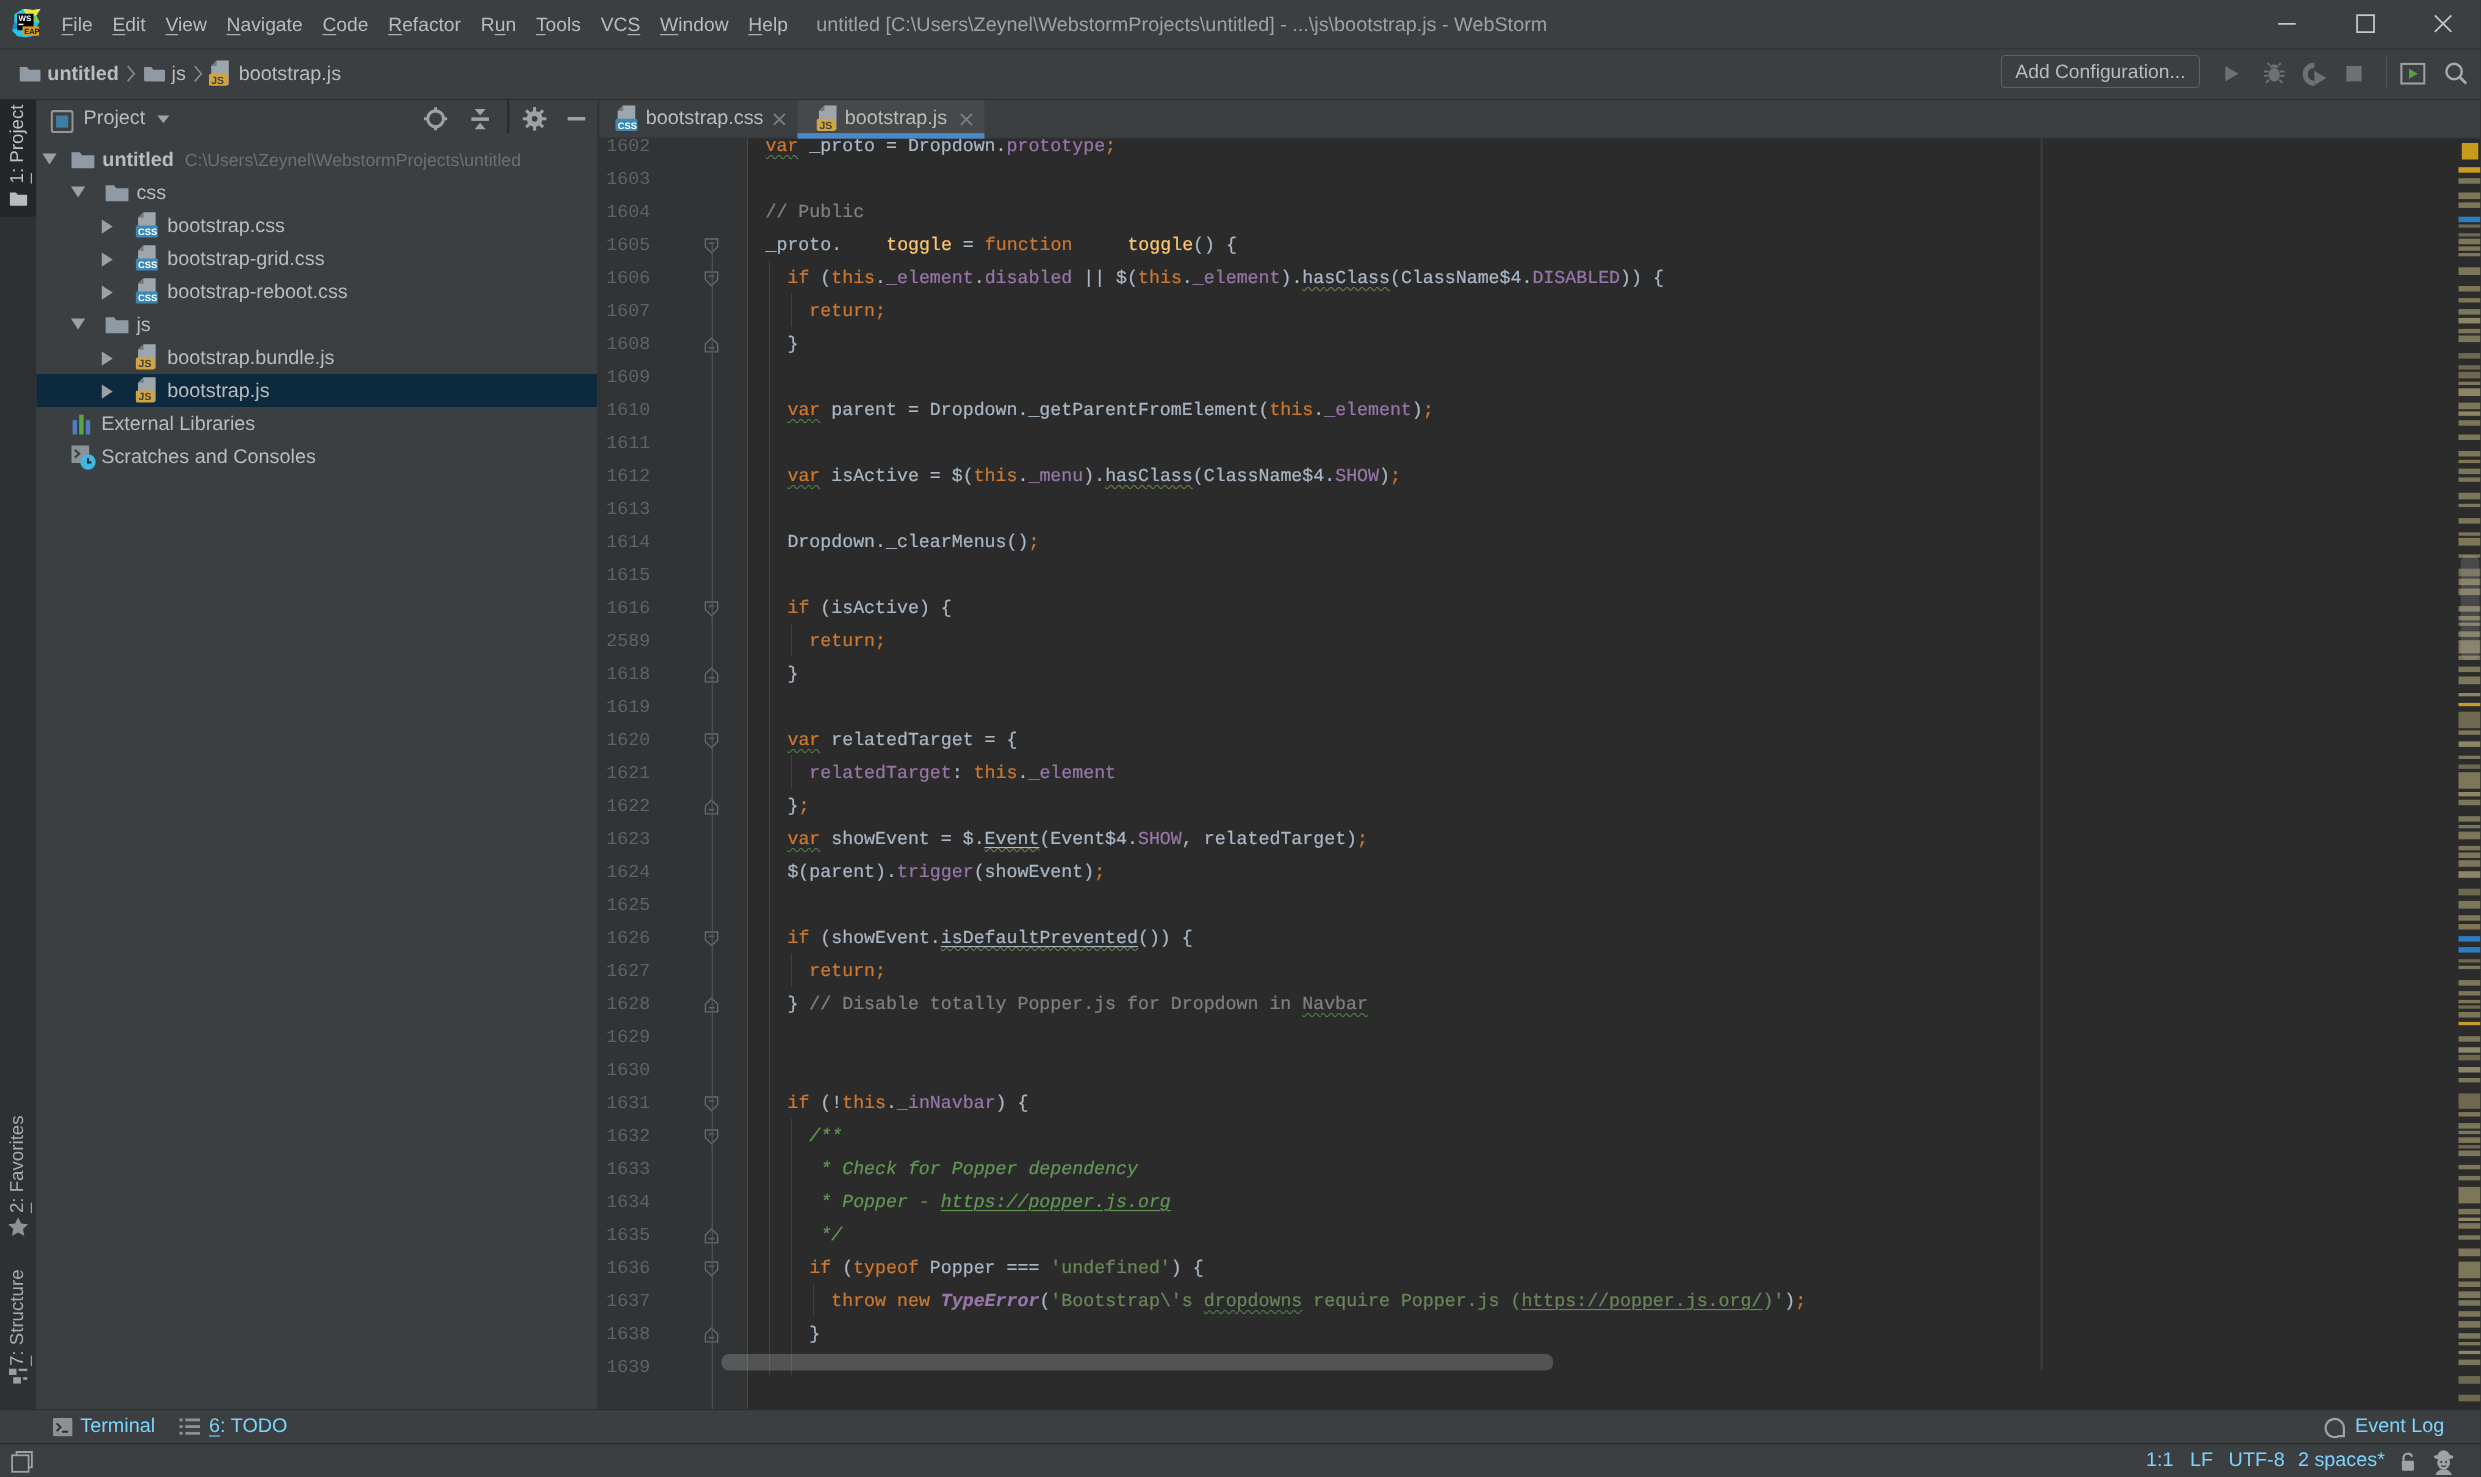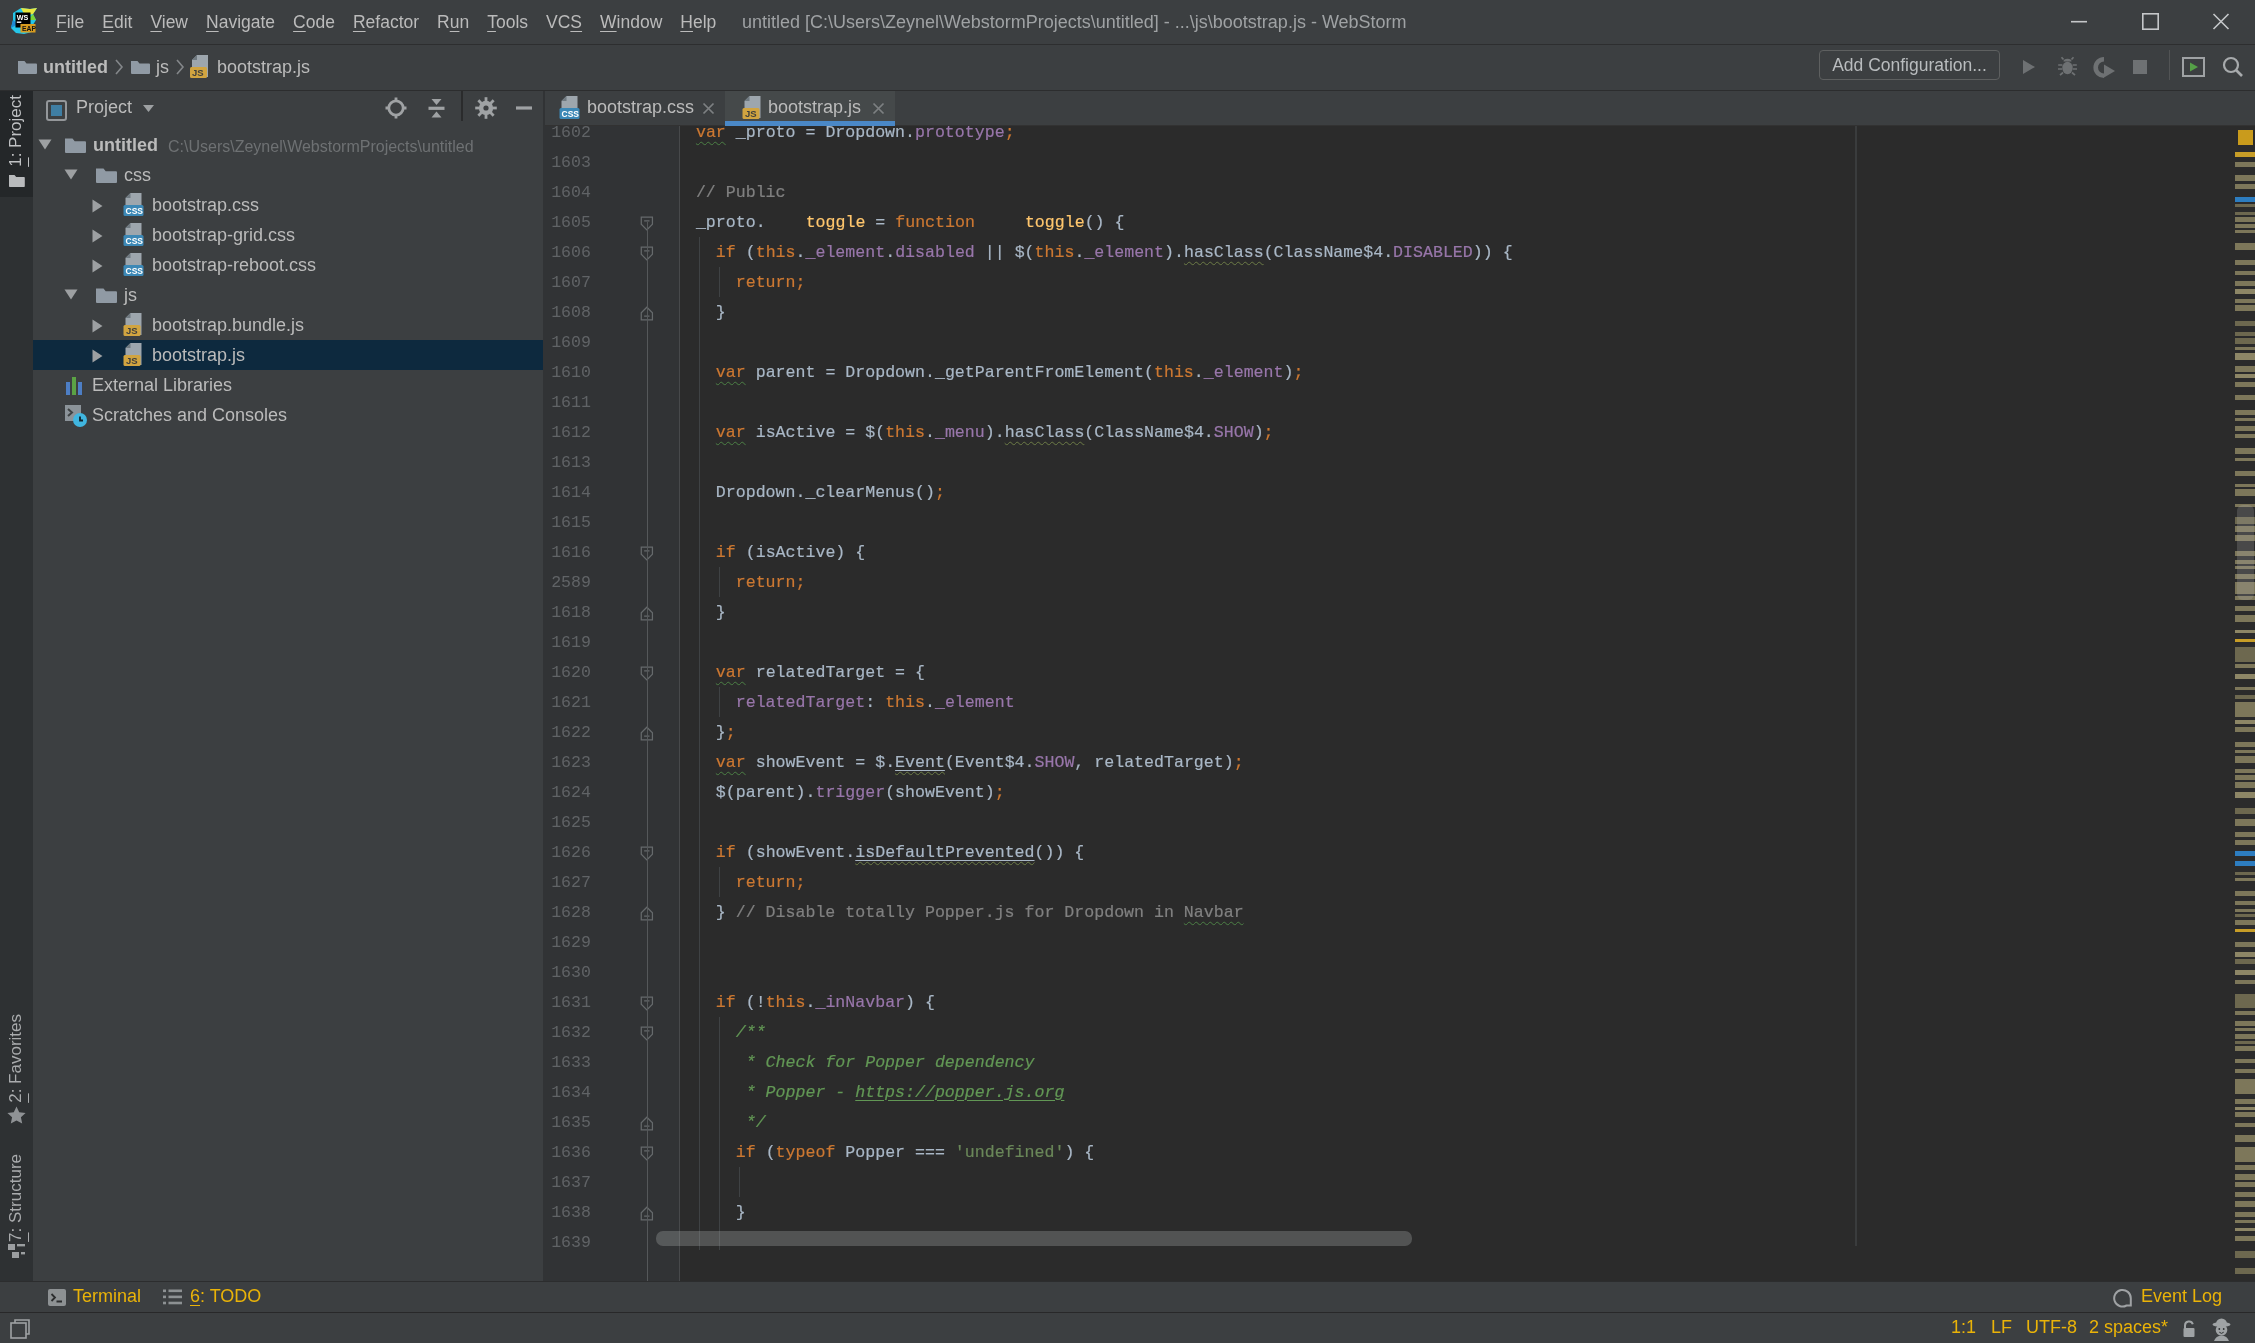--- a/index.html
+++ b/index.html
@@ -50,21 +50,21 @@
 .ti { color:#9876aa; font-style:italic; font-weight:bold; }
 .w  { text-decoration:underline wavy #4c8045 1px; text-underline-offset:4px; }
 .wy { text-decoration:underline wavy #6c7b46 1px; text-underline-offset:4px; }
 .us { text-decoration:underline solid #a9b7c6 1px; text-underline-offset:3px; }
 .ug { text-decoration:underline solid #629755 1px; text-underline-offset:3px; }
 .uss { text-decoration:underline solid #6a8759 1px; text-underline-offset:3px; }
 
 
 #toolbar { left:0; top:1281px; width:2255px; height:30px; background:#3c3f41; border-top:1px solid #2c2d2e; font-size:18px; }
 #statusbar { left:0; top:1312px; width:2255px; height:31px; background:#3c3f41; border-top:1px solid #282829; font-size:18px; }
-.sbitem { position:absolute; top:0; height:30px; line-height:29px; color:#eab308; }
+.sbitem { position:absolute; top:0; height:30px; line-height:29px; color:#7dd3fc; }
 </style></head>
 <body>
 
 <div class="abs" id="titlebar">
   <svg class="abs" style="left:11px;top:8px" width="27" height="27" viewBox="0 0 27 27">
     <polygon points="2,5 10,0 19,1 26,0 22,6 25,12 20,20 21,24 13,26 5,25 0,20 2,12" fill="#26c6e8"></polygon>
     <polygon points="10,0 19,1 26,0 22,6 14,8" fill="#e8e73e"></polygon>
     <polygon points="22,6 25,12 17,12" fill="#7ad437"></polygon>
     <polygon points="0,20 2,12 7,16" fill="#1e8ad4"></polygon>
     <rect x="4.5" y="4.5" width="15" height="15" fill="#000000"></rect>
@@ -366,20 +366,21 @@
 <div class="cl" style="top:1017.5px"><span class="g">      /**</span></div>
 <div class="ln" style="top:1047.5px">1633</div>
 <div class="cl" style="top:1047.5px"><span class="g">       * Check for Popper dependency</span></div>
 <div class="ln" style="top:1077.5px">1634</div>
 <div class="cl" style="top:1077.5px"><span class="g">       * Popper - <span class="ug">https://popper.js.org</span></span></div>
 <div class="ln" style="top:1107.5px">1635</div>
 <div class="cl" style="top:1107.5px"><span class="g">       */</span></div>
 <div class="ln" style="top:1137.5px">1636</div>
 <div class="cl" style="top:1137.5px">      <span class="k">if</span> (<span class="k">typeof</span> Popper === <span class="s">'undefined'</span>) {</div>
 <div class="ln" style="top:1167.5px">1637</div>
+<div class="cl" style="top:1167.5px">        <span class="k">throw</span> <span class="k">new</span> <span class="ti">TypeError</span>(<span class="s">'Bootstrap\'s <span class="w">dropdowns</span> require Popper.js (<span class="uss">https://popper.js.org/</span>)'</span>)<span class="k">;</span></div>
 <div class="ln" style="top:1197.5px">1638</div>
 <div class="cl" style="top:1197.5px">      }</div>
 <div class="ln" style="top:1227.5px">1639</div>
 </div>
 <div class="abs" id="tabbar">
   <div id="tab2bg"></div>
     <div id="tabline"></div>
   <svg class="abs" style="left:13px;top:4px" width="24" height="27" viewBox="0 0 23 27">
     <path d="M8 1 H19 V23 H3 V6 Z" fill="#9da6ad"></path>
       <path d="M8 1 L8 6 L3 6 Z" fill="#6f7980"></path>

